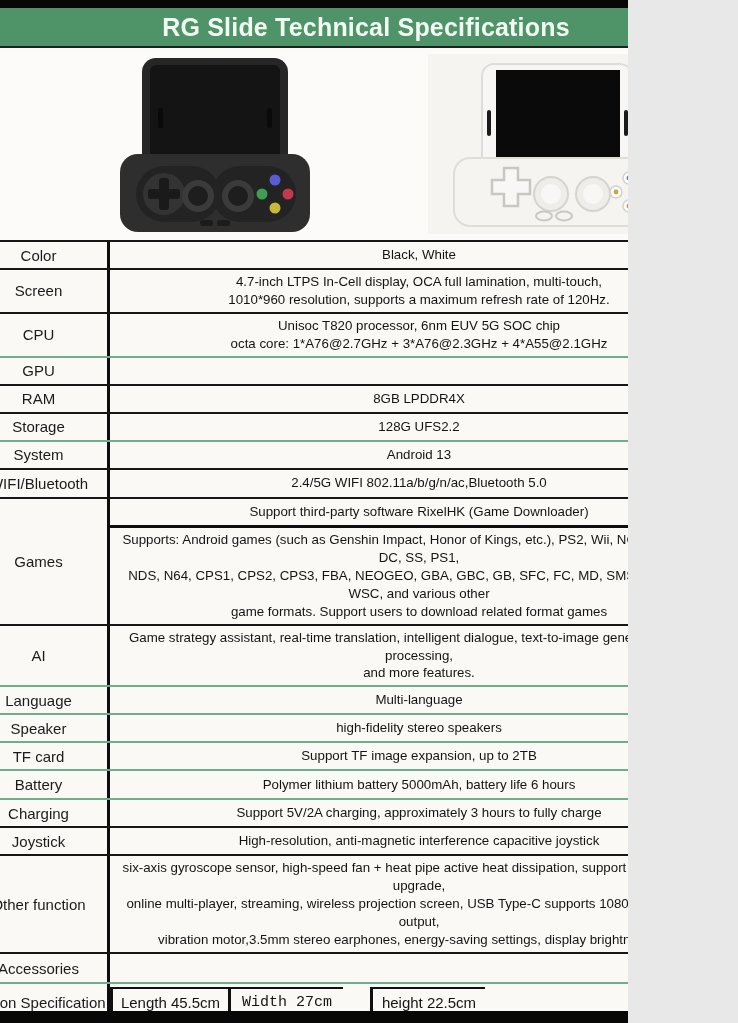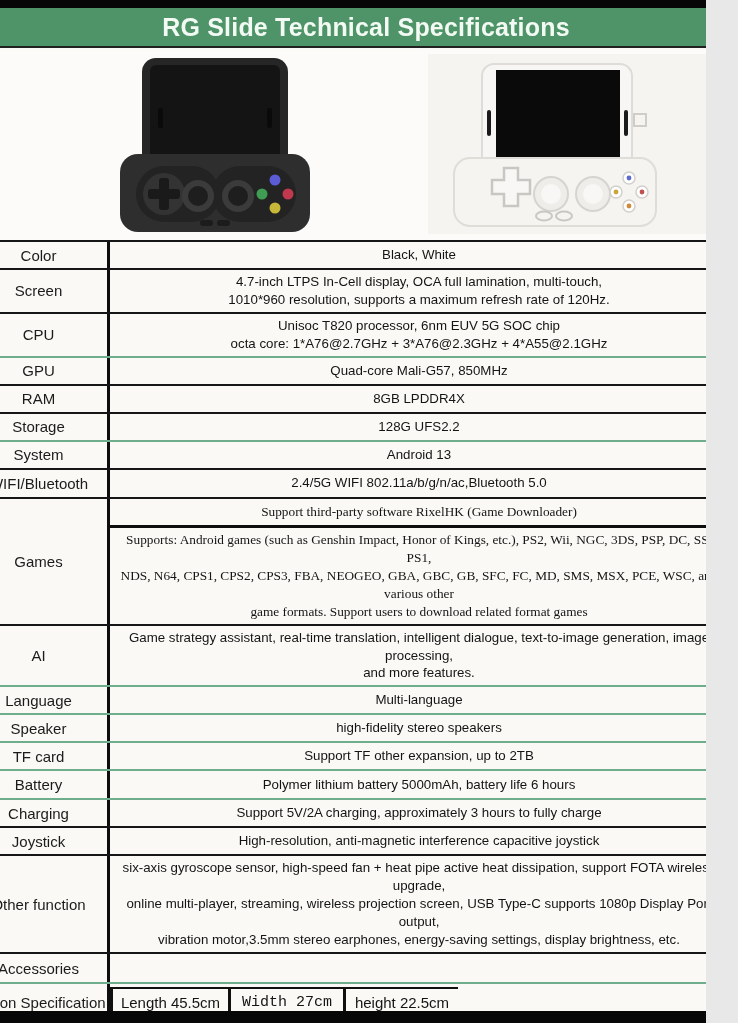--- a/index.html
+++ b/index.html
@@ -1,17 +1,17 @@
 <!DOCTYPE html>
 <html><head>
 <meta charset="utf-8">
 <style>
   html,body{margin:0;padding:0;background:#e8e8e8;}
   .page{
-    position:relative;width:706px;height:1023px;overflow:hidden;
+    position:relative;width:628px;height:1023px;overflow:hidden;
     background:#fbfaf7;font-family:"Liberation Sans",sans-serif;
     -webkit-font-smoothing:antialiased;
   }
   .bar-top{position:absolute;left:0;top:0;width:738px;height:8px;background:#070707;}
   .bar-right-header{position:absolute;left:732px;top:0;width:6px;height:50px;background:#070707;}
   .bar-bottom{position:absolute;left:0;top:1011px;width:738px;height:12px;background:#070707;}
   .header{
     position:absolute;left:0;top:8px;width:732px;height:40px;background:#4e9468;
     border-bottom:2px solid #202020;display:flex;align-items:center;justify-content:center;
     box-sizing:border-box;
@@ -30,37 +30,37 @@
   .label-cell{
     width:140px;flex:none;border-right:3px solid #0e0e0e;box-sizing:border-box;
     display:flex;align-items:center;justify-content:center;
     font-size:15px;color:#1b1b1b;text-align:center;
   }
   .value-cell{
     flex:1;display:flex;align-items:center;justify-content:center;text-align:center;
     font-size:13.3px;color:#141414;line-height:1.35;padding:3px 10px;
     white-space:pre-line;box-sizing:border-box;
   }
-  .games-stack{flex:1;display:flex;flex-direction:column;font-family:Liberation Serif, serif;}
+  .games-stack{flex:1;display:flex;flex-direction:column;}
   .games-top{border-bottom:3px solid #0e0e0e;}
   .games-stack .value-cell{flex:none;}
   .green-dot{
     position:absolute;left:726px;top:510px;width:20px;height:20px;border-radius:50%;
     background:#2e7b50;
   }
   .dim-row{display:flex;border-top:2px solid #6fae8c;background:#faf9f6;}
   .dim-row .label-cell{border-right:3px solid #0e0e0e;}
   .dim-grid{flex:1;display:flex;align-items:stretch;margin:3px 0;}
   .dim-cell{
     display:flex;align-items:center;justify-content:center;text-align:center;
     font-size:15px;color:#141414;box-sizing:border-box;
     border-top:2px solid #101010;border-bottom:2px solid #101010;border-left:3px solid #101010;
   }
   .dim-cell:last-child{border-right:0;}
-  .w1{width:118px;} .w2{width:115px;font-family:Liberation Mono, monospace;} .w3{width:115px;} .w4{flex:1;}
+  .w1{width:118px;} .w2{width:115px;font-family:Liberation Mono, monospace;} .w3{width:115px;margin-left:27px;} .w4{flex:1;}
 </style>
 </head>
 <body>
 
 <div class="page">
   <div class="bar-top"></div>
   <div class="bar-right-header"></div>
 
   <div class="header">
     <span class="title">RG Slide Technical Specifications</span>
@@ -128,21 +128,20 @@
       <div class="value-cell">4.7-inch LTPS In-Cell display, OCA full lamination, multi-touch,
 1010*960 resolution, supports a maximum refresh rate of 120Hz.</div>
     </div>
     <div class="row" style="min-height:42px">
       <div class="label-cell">CPU</div>
       <div class="value-cell">Unisoc T820 processor, 6nm EUV 5G SOC chip
 octa core: 1*A76@2.7GHz + 3*A76@2.3GHz + 4*A55@2.1GHz</div>
     </div>
     <div class="row green-top" style="min-height:26px">
       <div class="label-cell">GPU</div>
-      <div class="value-cell">Quad-core Mali-G57, 850MHz</div>
     </div>
     <div class="row" style="min-height:26px">
       <div class="label-cell">RAM</div>
       <div class="value-cell">8GB LPDDR4X</div>
     </div>
     <div class="row" style="min-height:26px">
       <div class="label-cell">Storage</div>
       <div class="value-cell">128G UFS2.2</div>
     </div>
     <div class="row green-top" style="min-height:26px">
@@ -172,21 +171,21 @@
     <div class="row green-top" style="min-height:26px">
       <div class="label-cell">Language</div>
       <div class="value-cell">Multi-language</div>
     </div>
     <div class="row green-top" style="min-height:26px">
       <div class="label-cell">Speaker</div>
       <div class="value-cell">high-fidelity stereo speakers</div>
     </div>
     <div class="row green-top" style="min-height:26px">
       <div class="label-cell">TF card</div>
-      <div class="value-cell">Support TF other expansion, up to 2TB</div>
+      <div class="value-cell">Support TF image expansion, up to 2TB</div>
     </div>
     <div class="row green-top" style="min-height:27px">
       <div class="label-cell">Battery</div>
       <div class="value-cell">Polymer lithium battery 5000mAh, battery life 6 hours</div>
     </div>
     <div class="row green-top" style="min-height:26px">
       <div class="label-cell">Charging</div>
       <div class="value-cell">Support 5V/2A charging, approximately 3 hours to fully charge</div>
     </div>
     <div class="row" style="min-height:26px">

